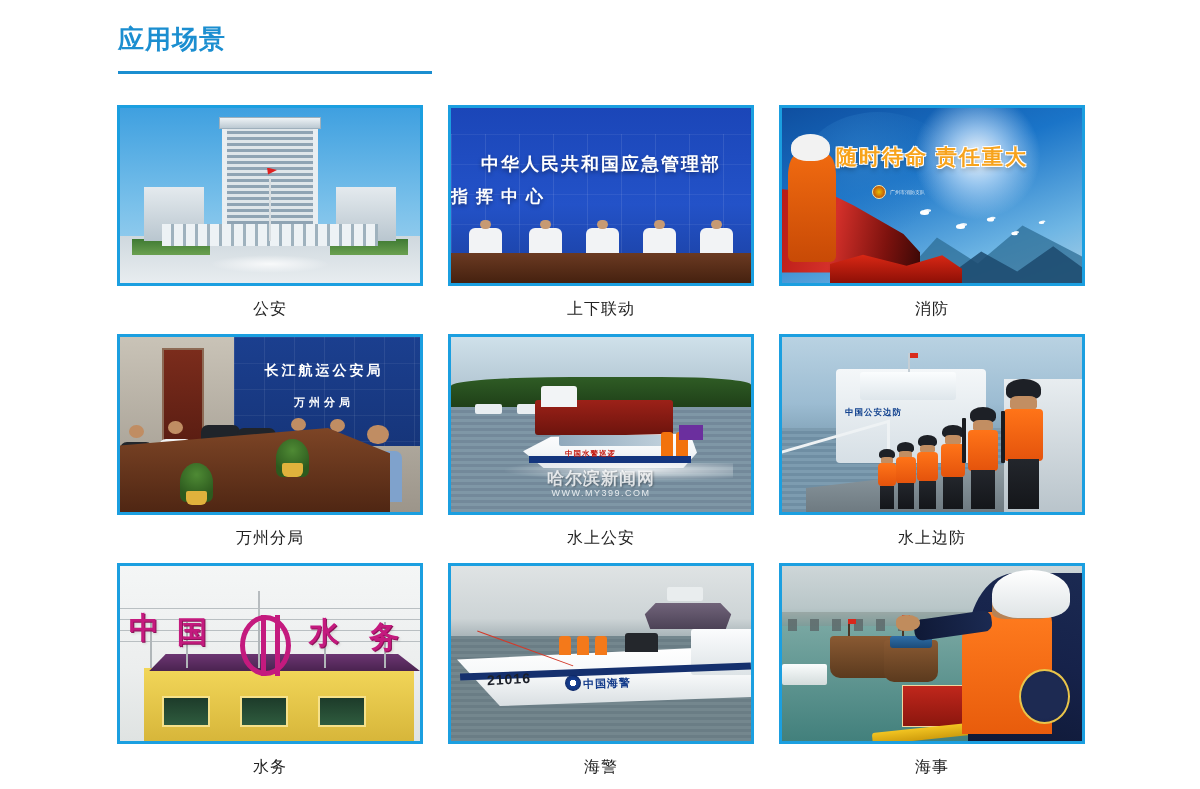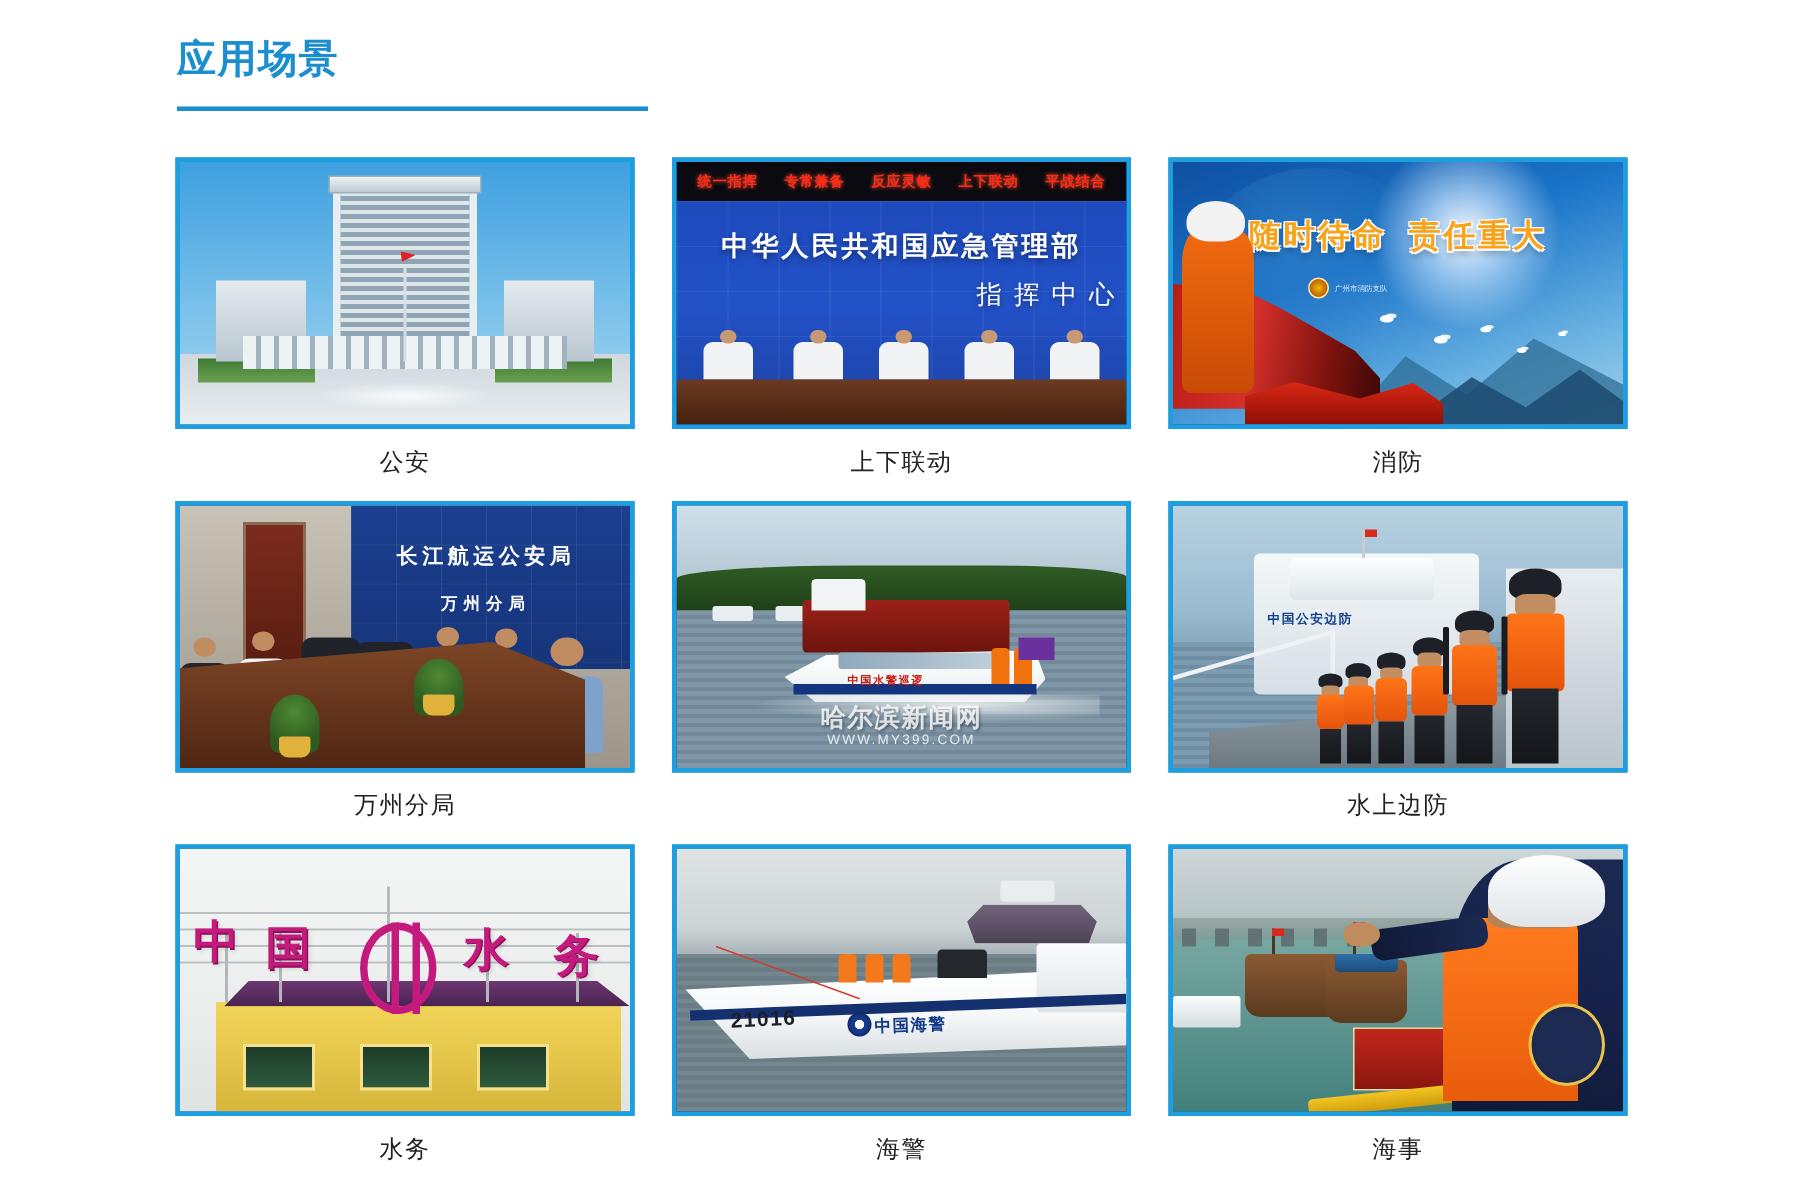--- a/index.html
+++ b/index.html
@@ -101,22 +101,22 @@
     background-image: linear-gradient(90deg,#ffffff18 1px, transparent 1px),
                       linear-gradient(#ffffff10 1px, transparent 1px);
     background-size: 34px 30px;
   }
   .sc-emg .head1 {
     position:absolute; left:0; right:0; top:25%; text-align:center;
     color:#fff; font-size:18px; font-weight:bold; letter-spacing:2px;
     text-shadow:0 2px 4px #00000066; white-space:nowrap;
   }
   .sc-emg .head2 {
-    position:absolute; left:0; right:0; top:44%; text-align:right;
-    color:#fff; font-size:17px; font-weight:normal; letter-spacing:8px;
+    position:absolute; left:0; right:0; top:44%; text-align:left;
+    color:#fff; font-size:17px; font-weight:bold; letter-spacing:8px;
     text-shadow:0 2px 4px #00000066; white-space:nowrap;
   }
   .sc-emg .desk {
     position:absolute; left:0; right:0; bottom:0; height:17%;
     background: linear-gradient(#6b3a22,#45210f);
   }
   .sc-emg .people { position:absolute; left:0; right:0; bottom:17%; height:20%; }
   .sc-emg .person { position:absolute; bottom:0; width:11%; height:100%; }
   .sc-emg .person .body {
     position:absolute; bottom:0; left:0; right:0; height:72%;
@@ -125,21 +125,21 @@
   .sc-emg .person .head {
     position:absolute; bottom:68%; left:34%; width:32%; padding-bottom:30%;
     background:#c79a73; border-radius:50%;
   }
   .sc-emg .person .chair {
     position:absolute; bottom:0; left:-12%; right:-12%; height:60%;
     background:#a01e22; border-radius:5px; z-index:-1;
   }
 
   
-  .sc-fire { background: linear-gradient(160deg,#0f4fa0 0%, #1a74c8 40%, #6fb6e4 78%, #a8cfe6 100%); font-family: Liberation Mono, monospace; }
+  .sc-fire { background: linear-gradient(160deg,#0f4fa0 0%, #1a74c8 40%, #6fb6e4 78%, #a8cfe6 100%); }
   .sc-fire .sun {
     position:absolute; right:12%; top:-12%; width:46%; padding-bottom:46%;
     background: radial-gradient(circle,#ffffffee 0%, #cfe8ffaa 28%, #bfe0ff00 65%);
     border-radius:50%;
   }
   .sc-fire .globe {
     position:absolute; left:6%; top:2%; width:52%; padding-bottom:40%;
     background: radial-gradient(circle at 40% 40%, #2f7fc8aa, #0d3f8a00 70%);
     border-radius:50%;
   }
@@ -532,27 +532,20 @@
           <div class="fountain"></div>
         </div>
       </div>
       <div class="caption">公安</div>
     </div>
 
     <div class="cell">
       <div class="thumb-frame">
         <div class="thumb sc-emg">
           <div class="wallgrid"></div>
-          <div class="led">
-            <span>统一指挥</span>
-            <span>专常兼备</span>
-            <span>反应灵敏</span>
-            <span>上下联动</span>
-            <span>平战结合</span>
-          </div>
           <div class="head1">中华人民共和国应急管理部</div>
           <div class="head2">指挥中心</div>
           <div class="people">
             <div class="person" style="left:6%">
                 <div class="chair"></div>
                 <div class="body"></div>
                 <div class="head"></div>
               </div>
             <div class="person" style="left:26%">
                 <div class="chair"></div>
@@ -664,20 +657,21 @@
           <div class="sb-stripe"></div>
           <div class="sb-text">中国水警巡逻</div>
           <div class="crew" style="left:70%"></div>
           <div class="crew" style="left:75%"></div>
           <div class="flag"></div>
           <div class="wake"></div>
           <div class="wm1">哈尔滨新闻网</div>
           <div class="wm2">WWW.MY399.COM</div>
         </div>
       </div>
+      <div class="caption">水上公安</div>
     </div>
 
     <div class="cell">
       <div class="thumb-frame">
         <div class="thumb sc-border">
           <div class="water"></div>
           <div class="ship"></div>
           <div class="bridge"></div>
           <div class="mast"></div>
           <div class="cnflag"></div>

